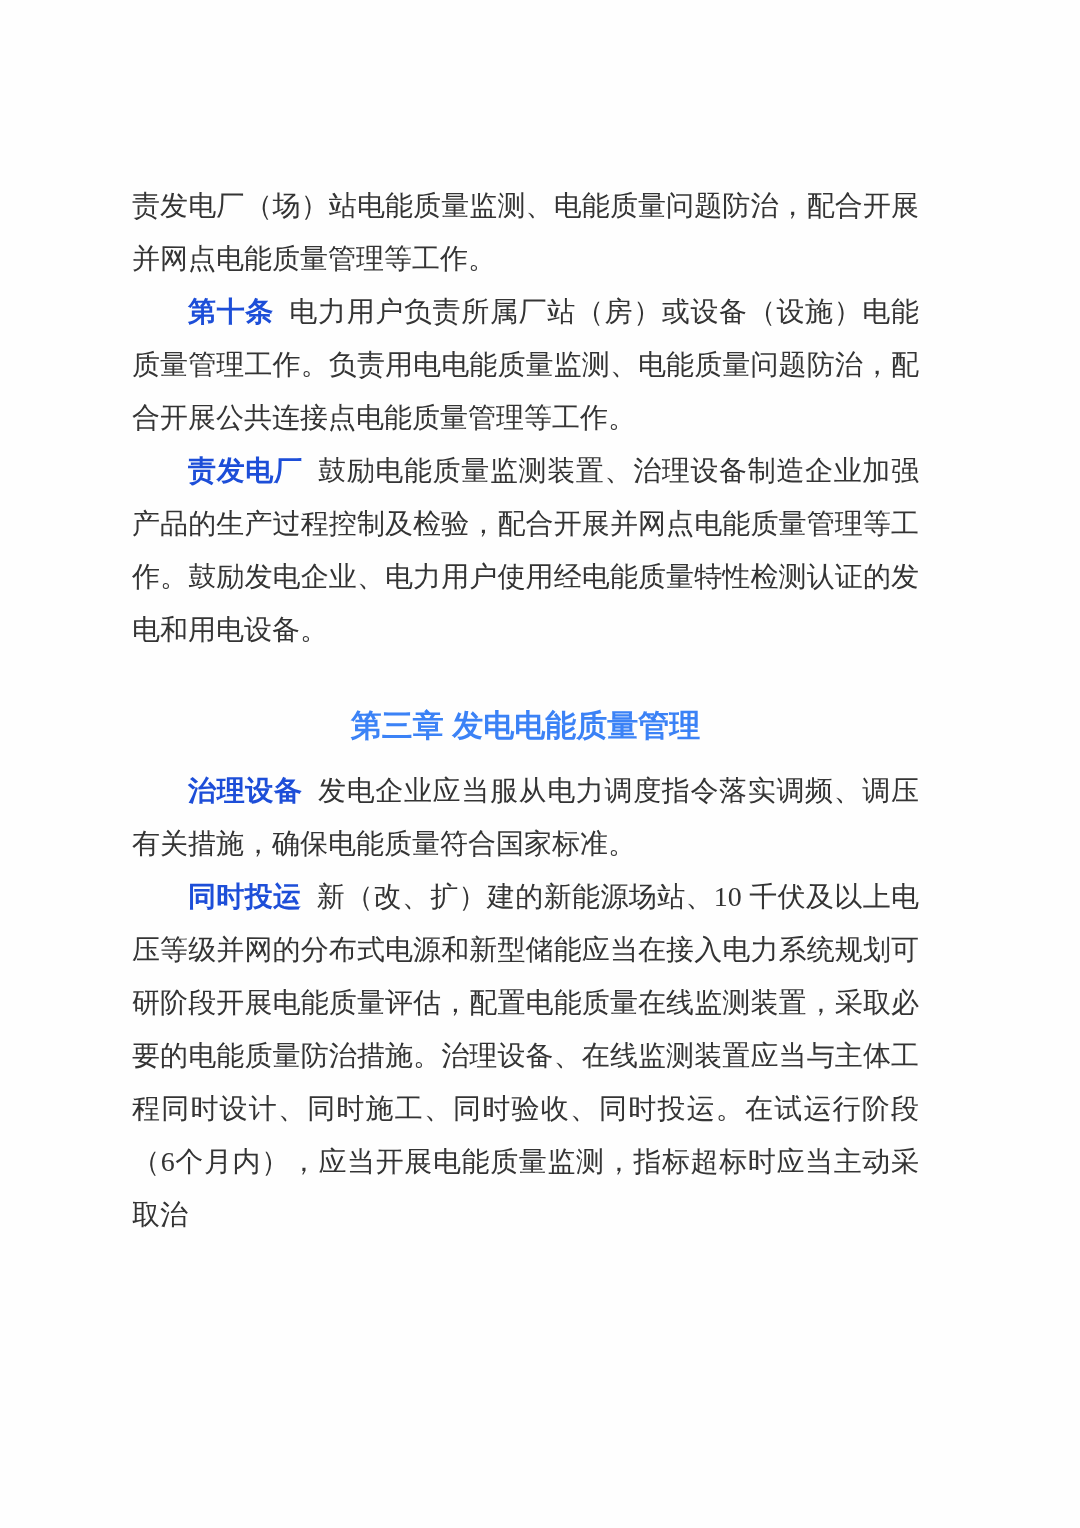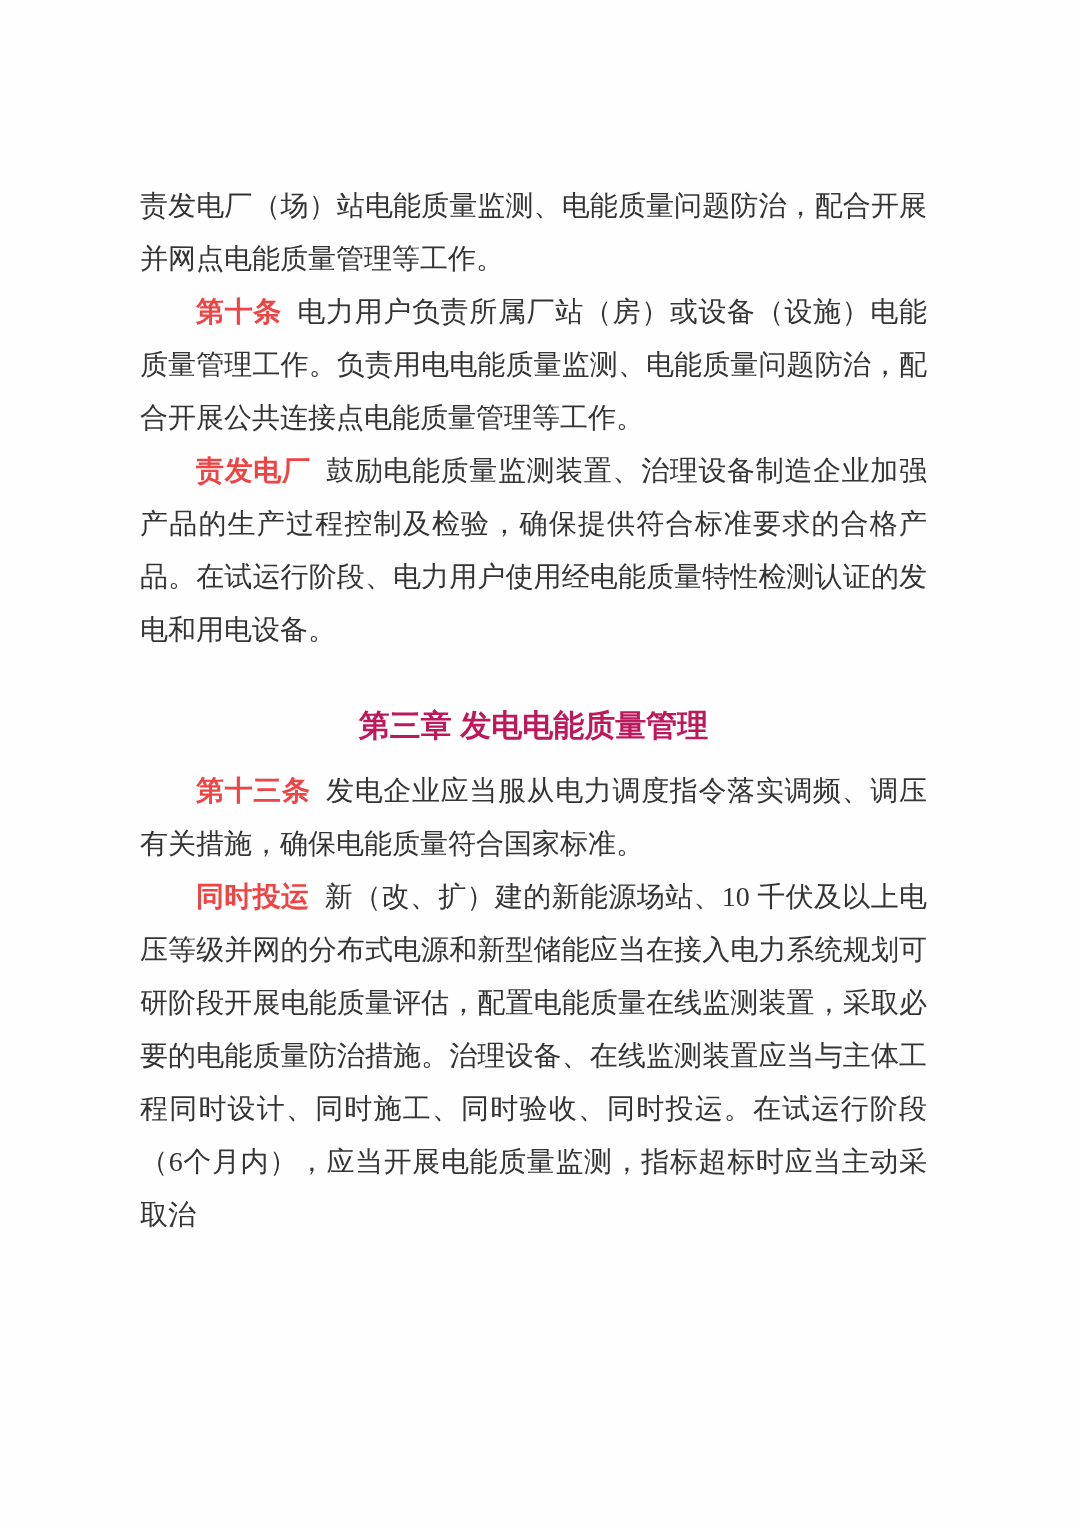--- a/index.html
+++ b/index.html
@@ -15,66 +15,66 @@
   .page {
     position: relative;
     width: 1080px;
     height: 1528px;
     background: #fefefe;
     color: #343434;
     font-family: "Liberation Serif", "DejaVu Serif", serif;
   }
   .content {
     position: absolute;
-    left: 140px;
+    left: 132px;
     top: 179px;
     width: 787px;
   }
   .para {
     margin: 0;
     font-size: 28px;
     line-height: 53px;
     text-align: justify;
     text-justify: inter-ideograph;
     text-indent: 2em;
     word-break: break-all;
   }
   .para.no-indent {
     text-indent: 0;
   }
   .article-label {
     font-weight: bold;
     font-family: "Liberation Sans", "DejaVu Sans", sans-serif;
     margin-right: 0.55em;
-    color: #ef4444;
+    color: #1d4ed8;
   }
   .chapter {
     margin: 43px 0 12px 0;
     font-size: 31px;
     line-height: 53px;
     font-weight: bold;
     text-align: center;
     text-indent: 0;
     font-family: "Liberation Sans", "DejaVu Sans", sans-serif;
-    color: #be185d;
+    color: #3b82f6;
   }
 </style>
 </head>
 <body>
 
 <div class="page">
   <div class="content">
 
     <p class="para no-indent">责发电厂（场）站电能质量监测、电能质量问题防治，配合开展并网点电能质量管理等工作。</p>
 
     <p class="para"><strong class="article-label">第十条</strong><span>电力用户负责所属厂站（房）或设备（设施）电能质量管理工作。负责用电电能质量监测、电能质量问题防治，配合开展公共连接点电能质量管理等工作。</span></p>
 
 
-    <p class="para"><strong class="article-label">责发电厂</strong><span>鼓励电能质量监测装置、治理设备制造企业加强产品的生产过程控制及检验，确保提供符合标准要求的合格产品。在试运行阶段、电力用户使用经电能质量特性检测认证的发电和用电设备。</span></p>
+    <p class="para"><strong class="article-label">责发电厂</strong><span>鼓励电能质量监测装置、治理设备制造企业加强产品的生产过程控制及检验，配合开展并网点电能质量管理等工作。鼓励发电企业、电力用户使用经电能质量特性检测认证的发电和用电设备。</span></p>
 
     <h2 class="chapter">第三章 发电电能质量管理</h2>
 
-    <p class="para"><strong class="article-label">第十三条</strong><span>发电企业应当服从电力调度指令落实调频、调压有关措施，确保电能质量符合国家标准。</span></p>
+    <p class="para"><strong class="article-label">治理设备</strong><span>发电企业应当服从电力调度指令落实调频、调压有关措施，确保电能质量符合国家标准。</span></p>
 
     <p class="para"><strong class="article-label">同时投运</strong><span>新（改、扩）建的新能源场站、10 千伏及以上电压等级并网的分布式电源和新型储能应当在接入电力系统规划可研阶段开展电能质量评估，配置电能质量在线监测装置，采取必要的电能质量防治措施。治理设备、在线监测装置应当与主体工程同时设计、同时施工、同时验收、同时投运。在试运行阶段（6个月内），应当开展电能质量监测，指标超标时应当主动采取治</span></p>
 
   </div>
 </div>
 
 </body></html>

